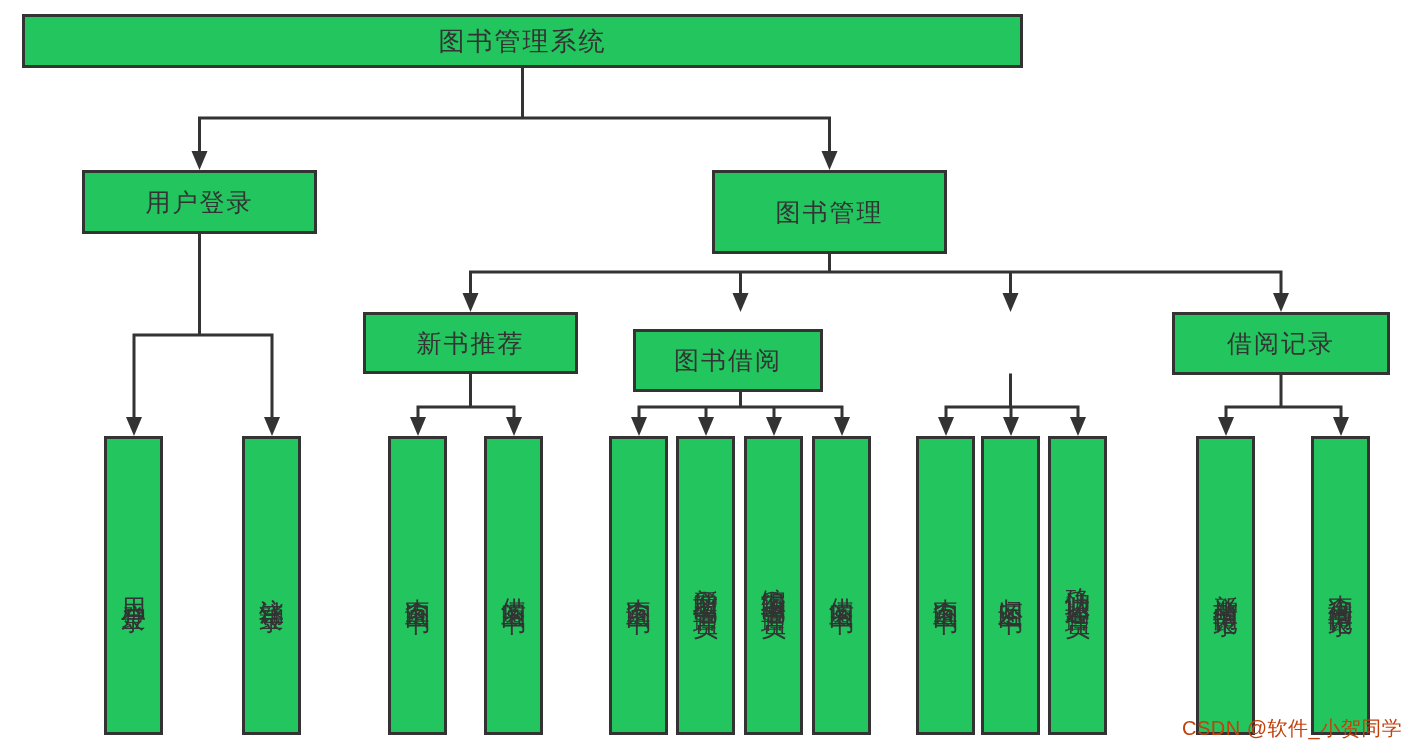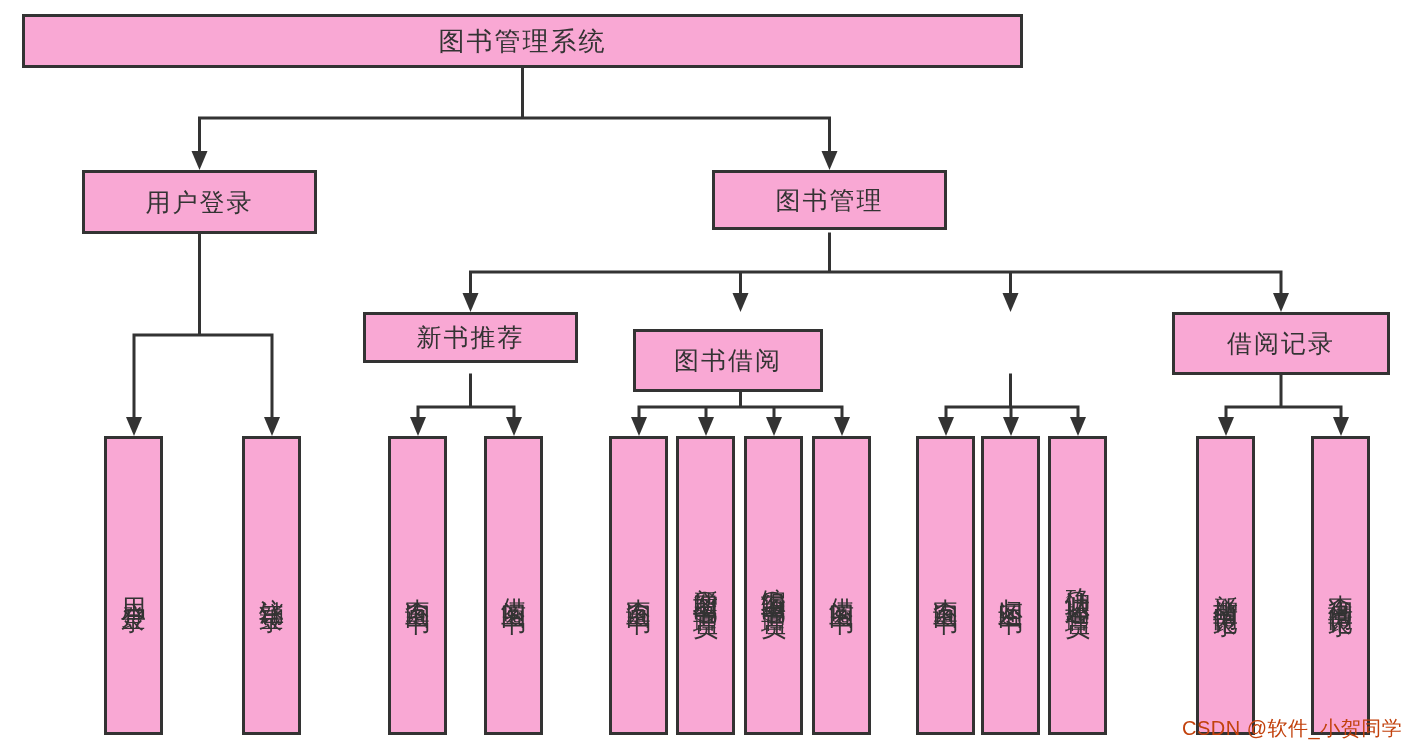--- a/index.html
+++ b/index.html
@@ -14,21 +14,21 @@
   #connectors {
     position: absolute;
     left: 0; top: 0;
     width: 1405px; height: 747px;
     z-index: 1;
   }
   .box {
     position: absolute;
     box-sizing: border-box;
     border: 3px solid #333333;
-    background: #f9a8d4;
+    background: #22c55e;
     color: #333333;
     display: flex;
     align-items: center;
     justify-content: center;
     z-index: 2;
   }
   .hlabel {
     font-size: 25px;
     letter-spacing: 2px;
     white-space: nowrap;
@@ -97,25 +97,25 @@
     <use href="#ah" x="1341" y="436"></use>
   </svg>
 
   <div class="box" style="left:22px; top:14px; width:1001px; height:54px;">
     <span class="hlabel root-label">图书管理系统</span>
   </div>
 
   <div class="box" style="left:82px; top:170px; width:235px; height:64px;">
     <span class="hlabel">用户登录</span>
   </div>
-  <div class="box" style="left:712px; top:170px; width:235px; height:60px;">
+  <div class="box" style="left:712px; top:170px; width:235px; height:84px;">
     <span class="hlabel">图书管理</span>
   </div>
 
-  <div class="box" style="left:363px; top:312px; width:215px; height:51px;">
+  <div class="box" style="left:363px; top:312px; width:215px; height:62px;">
     <span class="hlabel">新书推荐</span>
   </div>
   <div class="box" style="left:633px; top:292px; width:190px; height:63px;margin-top:37px;">
     <span class="hlabel">图书借阅</span>
   </div>
   <div class="box" style="left:1172px; top:312px; width:218px; height:63px;">
     <span class="hlabel">借阅记录</span>
   </div>
 
   <div class="box leaf" style="left:104px; top:436px; width:59px; height:299px;">

